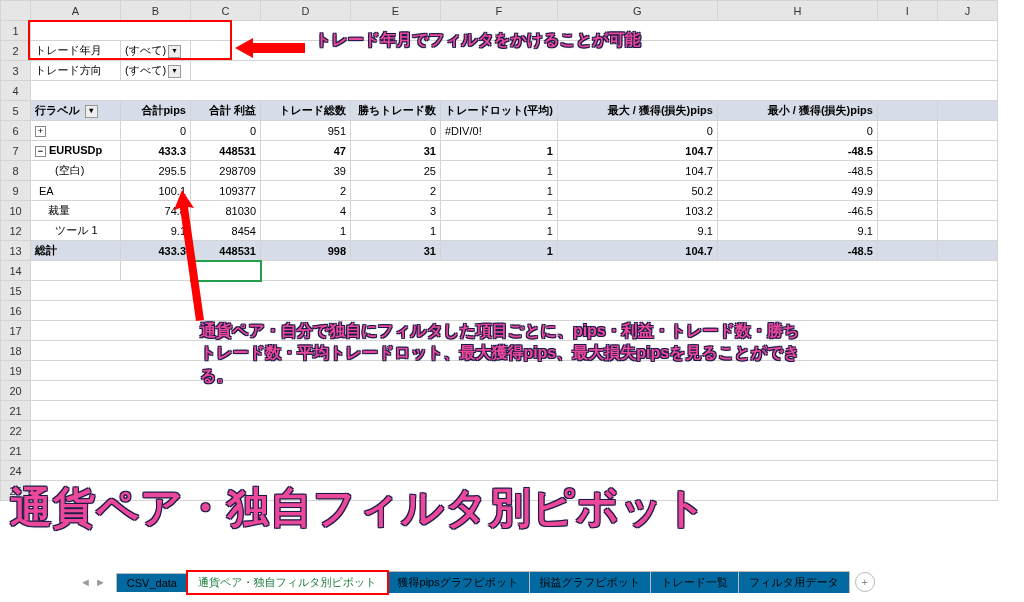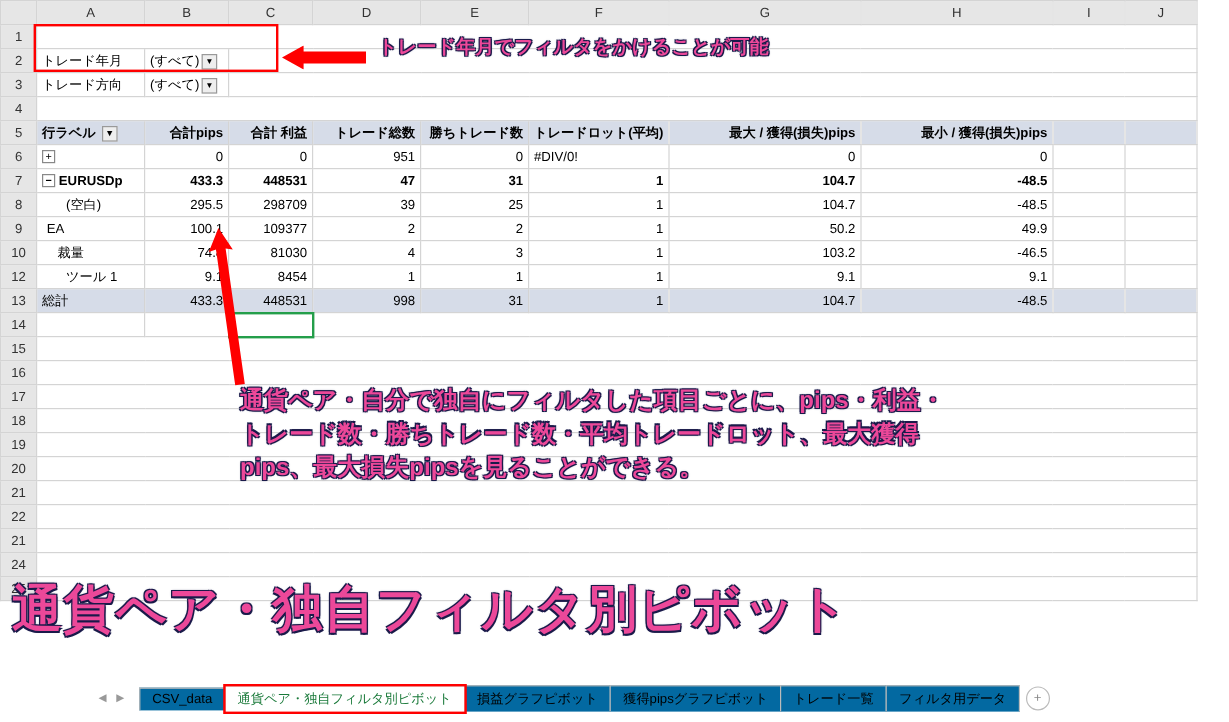--- a/index.html
+++ b/index.html
@@ -26,28 +26,28 @@
 .cJ { width: 60px; }
 
 .num { text-align: right; }
 .bold { font-weight: bold; }
 
 
 .pivothdr td { background: #d6dce8; font-weight: bold; vertical-align: bottom; padding: 4px 4px; height: 34px; }
 .filterrow td { }
 .dropbtn { display:inline-block; width:13px; height:13px; border:1px solid #999; background:#eee; text-align:center; line-height:10px; font-size:8px; vertical-align:middle; margin-left:2px;}
 .dropbtn::after { content:"▾"; }
-.totalrow td { background: #d6dce8; font-weight: normal; }
+.totalrow td { background: #d6dce8; font-weight: bold; }
 
 .exp { display:inline-block; width:11px; height:11px; border:1px solid #888; text-align:center; line-height:9px; font-size:9px; margin-right:3px; vertical-align:middle; background:#fff;}
 
 
 .anno { position:absolute; color:#ec4899; font-weight:bold; text-shadow: -1px -1px 0 #1a1a4a, 1px -1px 0 #1a1a4a, -1px 1px 0 #1a1a4a, 1px 1px 0 #1a1a4a, 0 0 2px #1a1a4a; pointer-events:none; }
 .anno1 { top: 30px; left: 315px; font-size: 16px; line-height:1.3; }
-.anno2 { top: 320px; left: 200px; font-size: 20px; width: 600px; line-height:1.4; }
+.anno2 { top: 320px; left: 200px; font-size: 16px; width: 600px; line-height:1.4; }
 .anno3 { top: 480px; left: 10px; font-size: 42px; letter-spacing:1px; }
 
 
 .arrow { position:absolute; pointer-events:none; }
 .arrow1 { top: 38px; left: 235px; width: 70px; height: 20px; }
 .arrow2 { top: 190px; left: 170px; width: 40px; height: 135px; }
 
 
 .tabbar { position:absolute; bottom: 8px; left: 80px; height: 24px; display:flex; align-items:center; gap:0; font-size:11px; }
 .tabbar .nav { display:flex; gap:4px; margin-right:10px; color:#999; }
@@ -294,18 +294,18 @@
 <div class="anno anno2">通貨ペア・自分で独自にフィルタした項目ごとに、pips・利益・トレード数・勝ちトレード数・平均トレードロット、最大獲得pips、最大損失pipsを見ることができる。</div>
 <div class="anno anno3">通貨ペア・独自フィルタ別ピボット</div>
 
 <div class="tabbar">
   <div class="nav">
     <span>◄</span>
     <span>►</span>
   </div>
   <div class="tab">CSV_data</div>
   <div class="tab active redoutline">通貨ペア・独自フィルタ別ピボット</div>
+  <div class="tab">獲得pipsグラフピボット</div>
   <div class="tab">損益グラフピボット</div>
-  <div class="tab">獲得pipsグラフピボット</div>
   <div class="tab">トレード一覧</div>
   <div class="tab">フィルタ用データ</div>
   <div class="addtab">+</div>
 </div>
 
 </body></html>

